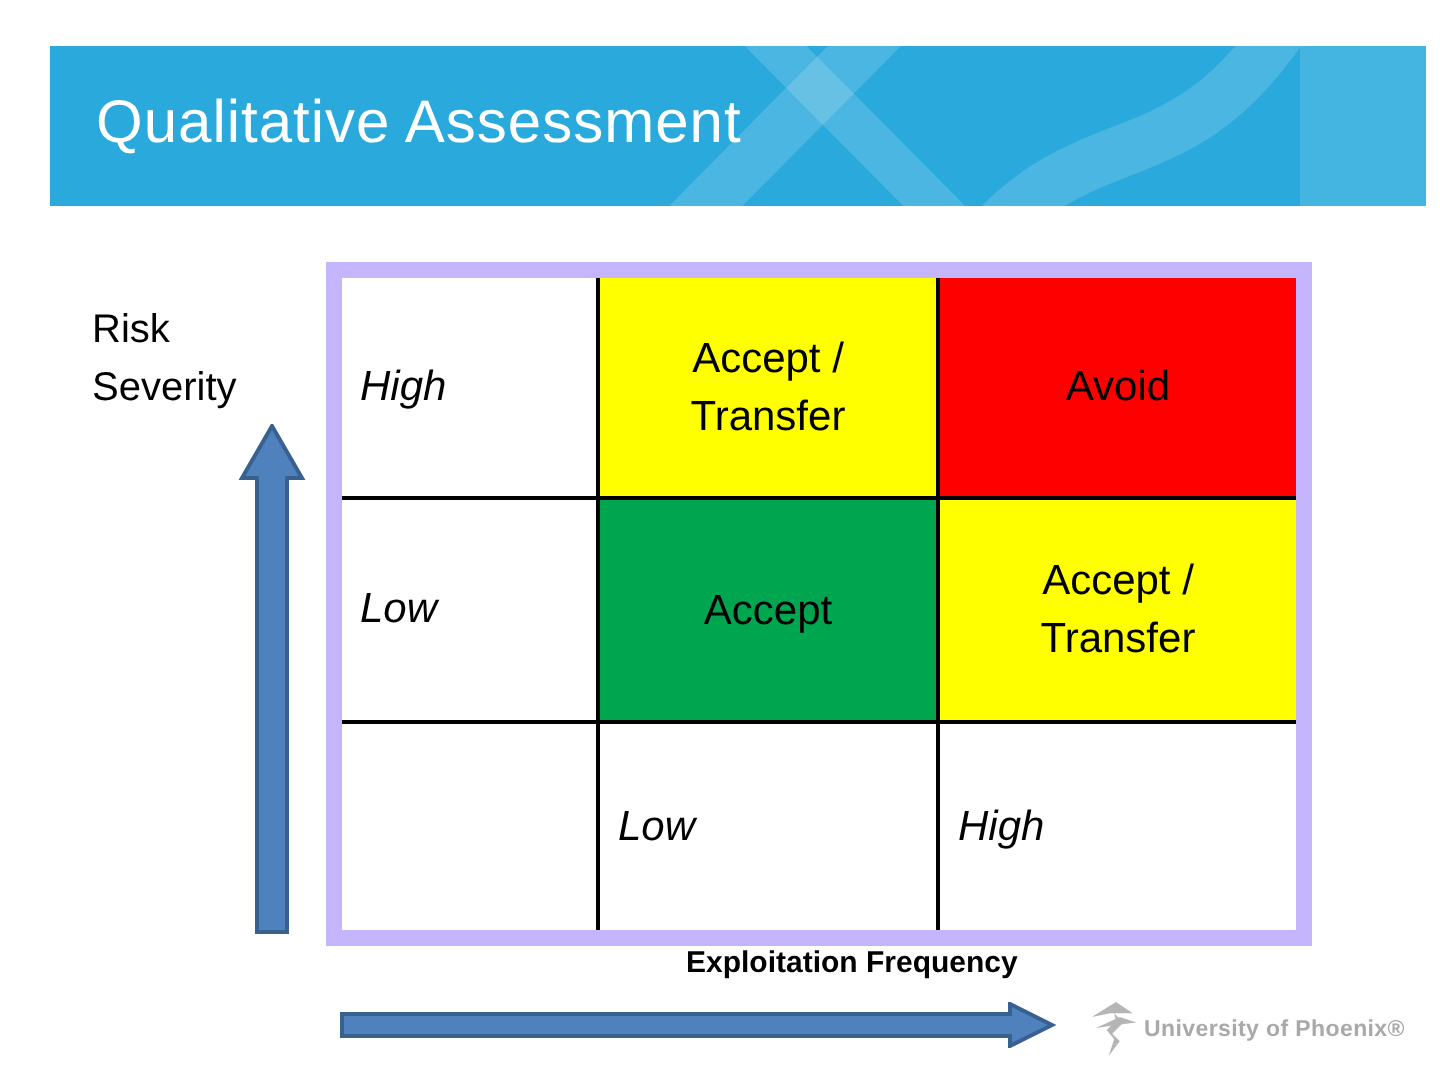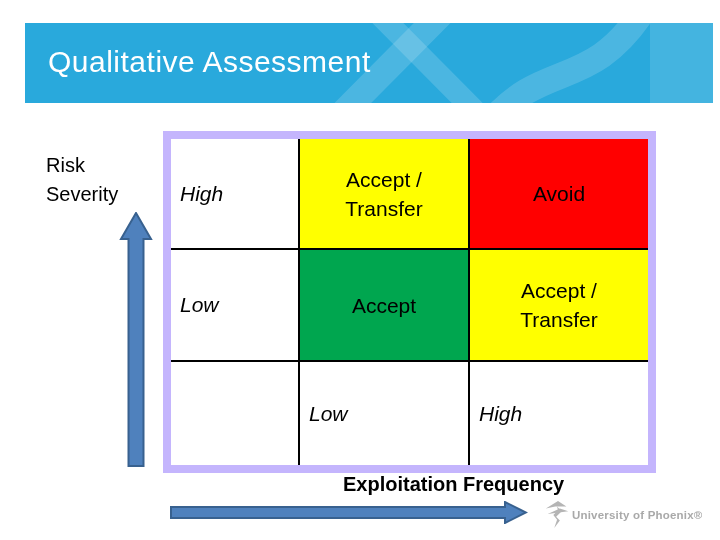--- a/index.html
+++ b/index.html
@@ -23,21 +23,21 @@
           border:8px solid #c4b5fd;background:#fff;}
   .cell{border-right:2px solid #000;border-bottom:2px solid #000;display:flex;align-items:center;box-sizing:border-box;font-size:21px;color:#000;}
   .cell:nth-child(3n){border-right:none;}
   .cell:nth-child(n+7){border-bottom:none;}
   .label-cell{font-style:italic;padding-left:9px;background:#fff;}
   .action-cell{justify-content:center;text-align:center;}
   .action-cell span{display:inline-block;max-width:125px;line-height:29px;}
   .footer-cell{font-style:italic;padding-left:9px;background:#fff;}
 
   
-  .x-label{position:absolute;left:343px;top:473px;font-size:20px;font-weight:bold;color:#000;white-space:nowrap;}
+  .x-label{position:absolute;left:343px;top:473px;font-size:15px;font-weight:bold;color:#000;white-space:nowrap;}
   .h-arrow{position:absolute;left:170px;top:501px;width:358px;height:23px;}
 
   
   .logo{position:absolute;left:544px;top:499px;display:flex;align-items:center;gap:0;}
   .logo-text{font-size:11.5px;font-weight:bold;color:#A9A9A9;letter-spacing:0.2px;white-space:nowrap;}
 </style>
 </head>
 <body>
 
 <div id="slide">

